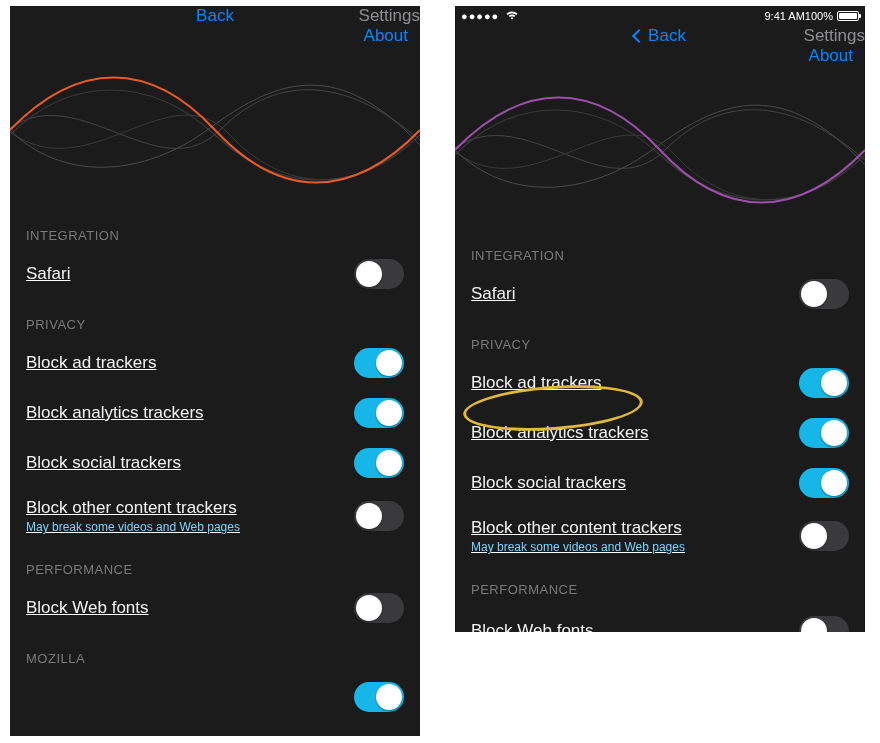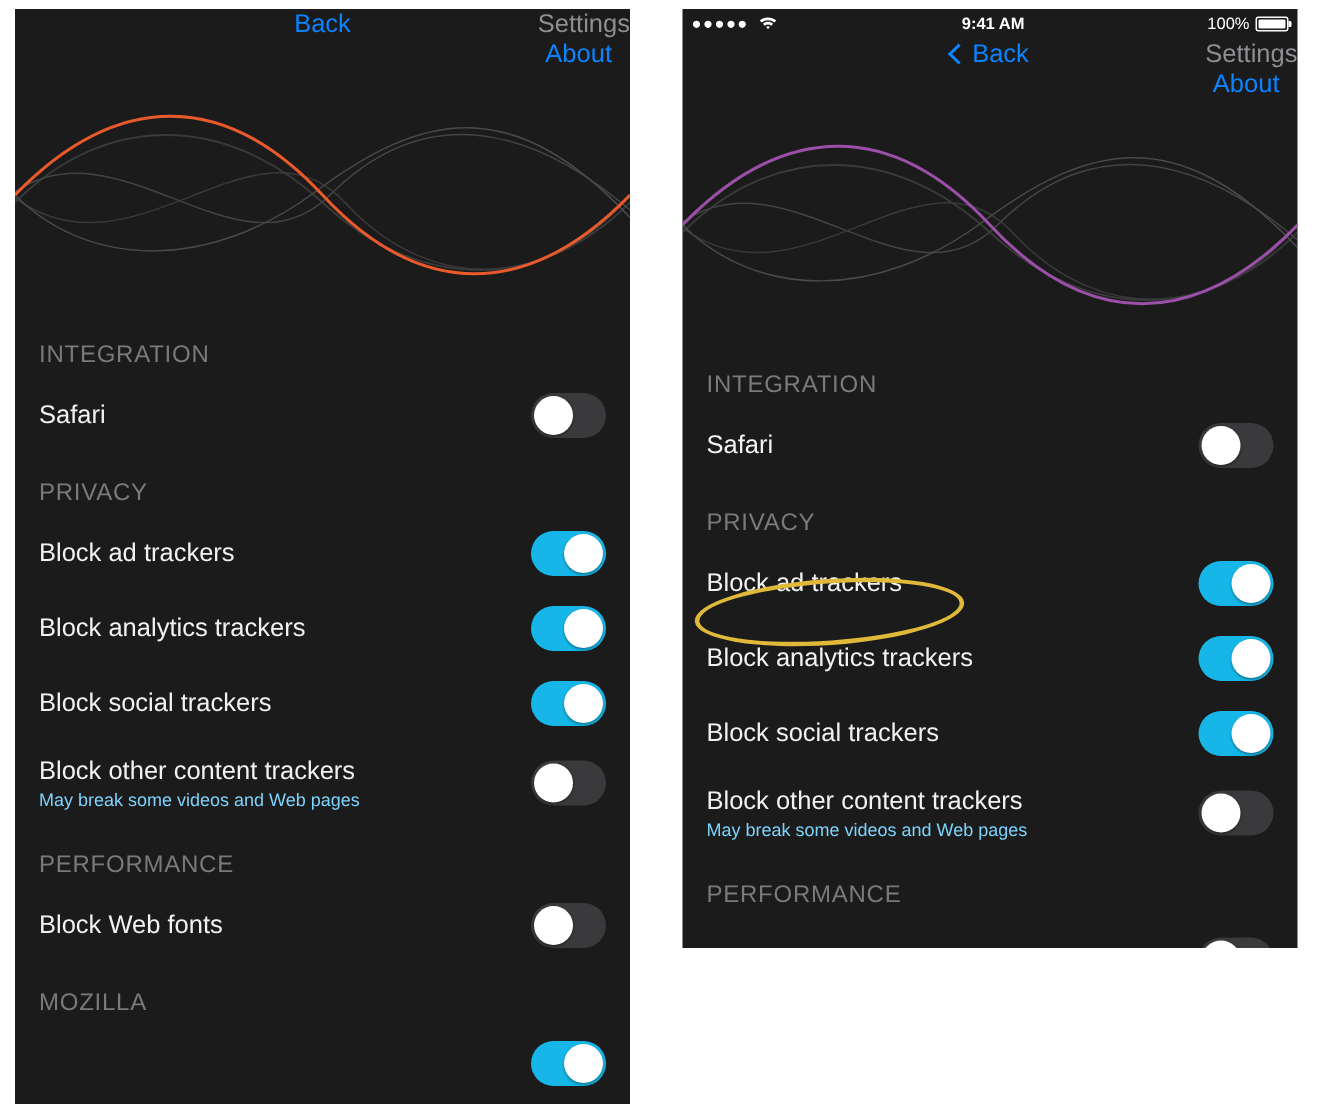--- a/index.html
+++ b/index.html
@@ -23,21 +23,21 @@
   .statusbar {
     height: 20px;
     display: flex;
     align-items: center;
     font-size: 11px;
     padding: 0 6px;
     color: #fff;
   }
   .statusbar .sig { letter-spacing: 1px; }
   .statusbar .wifi { margin-left: 6px; }
-  .statusbar .clock { flex: 1; text-align: center; font-weight: 700; }
+  .statusbar .clock { flex: 1; text-align: right; font-weight: 400; }
   .statusbar .batt-txt { margin-right: 4px; }
   .statusbar .batt {
     display: inline-block;
     width: 22px; height: 10px;
     border: 1px solid #fff; border-radius: 2px;
     position: relative;
   }
   .statusbar .batt::after {
     content: "";
     position: absolute; right: -3px; top: 2px;
@@ -88,33 +88,33 @@
   
   .hero {
     width: 100%;
     height: 160px;
     position: relative;
   }
   .hero svg { width: 100%; height: 100%; display: block; }
 
   
   .section-header {
-    font-size: 16px;
+    font-size: 13px;
     letter-spacing: 0.5px;
     color: #7a7a7a;
     padding: 18px 16px 6px;
     text-transform: uppercase;
   }
   .row {
     display: flex;
     align-items: center;
     padding: 10px 16px;
     min-height: 46px;
   }
-  .row .labels { flex: 1; padding-right: 10px; }
+  .row .labels { flex: 1; padding-right: 10px; text-decoration: underline; }
   .row .label  { font-size: 17px; color: #f2f2f2; line-height: 1.2; }
   .row .sub    { font-size: 12px; color: #7dd3fc; margin-top: 2px; }
 
   
   .toggle {
     width: 50px; height: 30px;
     border-radius: 15px;
     position: relative;
     flex: 0 0 auto;
   }

